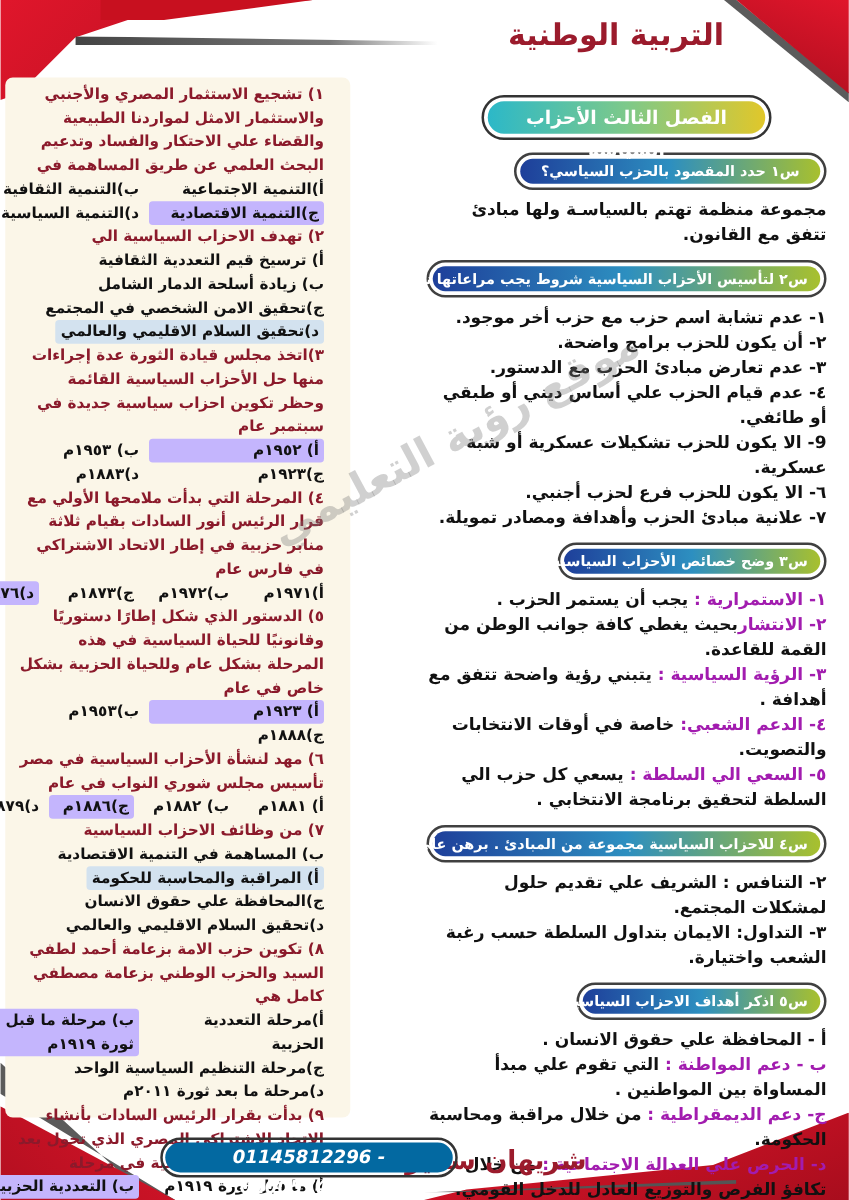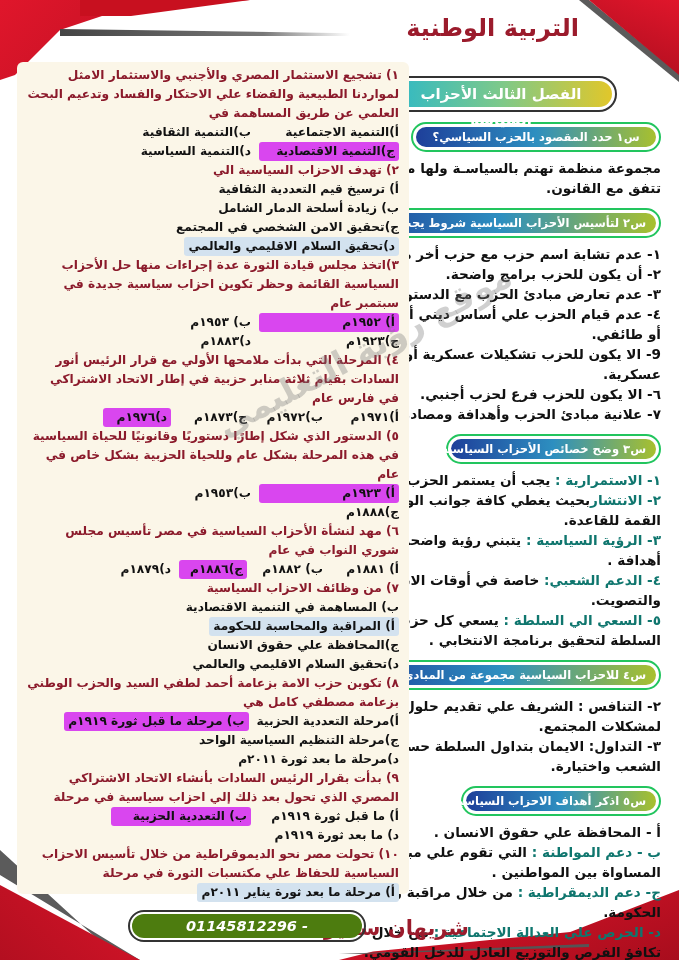--- a/index.html
+++ b/index.html
@@ -33,56 +33,56 @@
     clip-path: polygon(100% 0, 100% 100%, 0 100%, 10% 88%, 68% 60%); }
   .deco-br-grey { right: 90px; bottom: 6px; width: 250px; height: 10px;
     background: #555; clip-path: polygon(0 100%, 100% 0, 100% 30%, 8% 100%); }
 
   
   .brand-title { position: absolute; top: 14px; right: 100px; font-size: 24px; font-weight: bold;
     color: #9b1b2c; font-family: "DejaVu Sans", sans-serif; letter-spacing: -1px; }
 
   
   .col-right { position: absolute; top: 60px; right: 18px; width: 320px; }
-  .col-left { position: absolute; top: 62px; left: 17px; width: 392px; height: 832px;
-    background: #fbf6e8; border-radius: 6px; padding: 4px 10px 6px 10px;
+  .col-left { position: absolute; top: 62px; left: 4px; width: 276px; height: 832px;
+    background: #fbf6e8; border-radius: 6px; padding: 4px 21px 6px 10px;
     font-size: 12.2px; line-height: 19px; font-weight: bold; }
 
   
   .chapter-pill { margin: 16px auto 10px auto; width: 232px; height: 36px; border: 2px solid #333;
     border-radius: 18px; padding: 3px; }
   .chapter-pill-inner { width: 100%; height: 100%; border-radius: 14px;
     background: linear-gradient(90deg, #2cb8c8 0%, #7dc98a 50%, #e1c72a 100%);
     color: #fff; font-weight: bold; font-size: 15px; text-align: center; line-height: 26px; }
 
   
-  .q-pill { margin: 6px 0 6px auto; height: 30px; border: 2px solid #22c55e; border-radius: 16px;
+  .q-pill { margin: 6px 0 6px auto; height: 30px; border: 2px solid #404040; border-radius: 16px;
     padding: 3px; }
   .q-pill-inner { height: 100%; border-radius: 12px;
     background: linear-gradient(90deg, #1e3f9a 0%, #2d8fc0 50%, #a8c02e 100%);
     color: #fff; font-size: 11.5px; font-weight: bold; line-height: 20px; text-align: center; padding: 0 10px; white-space: nowrap; }
 
   .answer { font-size: 13.6px; line-height: 20px; font-weight: bold; color: #111; }
   .answer p { margin: 0; text-align: right; }
-  .kw { color: #0f766e; }
+  .kw { color: #a21caf; }
 
   
   .mcq-q { color: #8b1a2b; }
   .opt-row { display: flex; gap: 8px; }
   .opt { min-width: 140px; display: inline-block; color: #111; }
-  .opt.correct { background: #d946ef; border-radius: 3px; padding: 0 4px; }
+  .opt.correct { background: #c4b5fd; border-radius: 3px; padding: 0 4px; }
   .opt-line { color: #111; }
   .opt-line.correct { background: #d3e2ef; border-radius: 3px; padding: 0 4px; display: inline-block; }
 
   
   .footer-name { position: absolute; bottom: 20px; right: 210px; font-size: 21px; font-weight: bold;
     color: #9b1b2c; }
   .phone-pill { position: absolute; bottom: 18px; left: 128px; width: 238px; height: 32px;
     border: 2px solid #333; border-radius: 16px; padding: 2px; }
-  .phone-pill-inner { height: 100%; border-radius: 13px; background: #4d7c0f; color: #fff;
+  .phone-pill-inner { height: 100%; border-radius: 13px; background: #0369a1; color: #fff;
     font-size: 14.5px; font-weight: bold; font-style: italic; text-align: center; line-height: 24px;
     direction: ltr; font-family: "DejaVu Sans", sans-serif; }
 
   .watermark { position: absolute; left: 200px; top: 330px; transform: rotate(-28deg);
     font-size: 34px; font-weight: bold; color: rgba(120,120,120,0.35); white-space: nowrap; pointer-events: none; }
 </style>
 </head>
 <body>
 
 <div class="deco deco-tl-red"></div>

